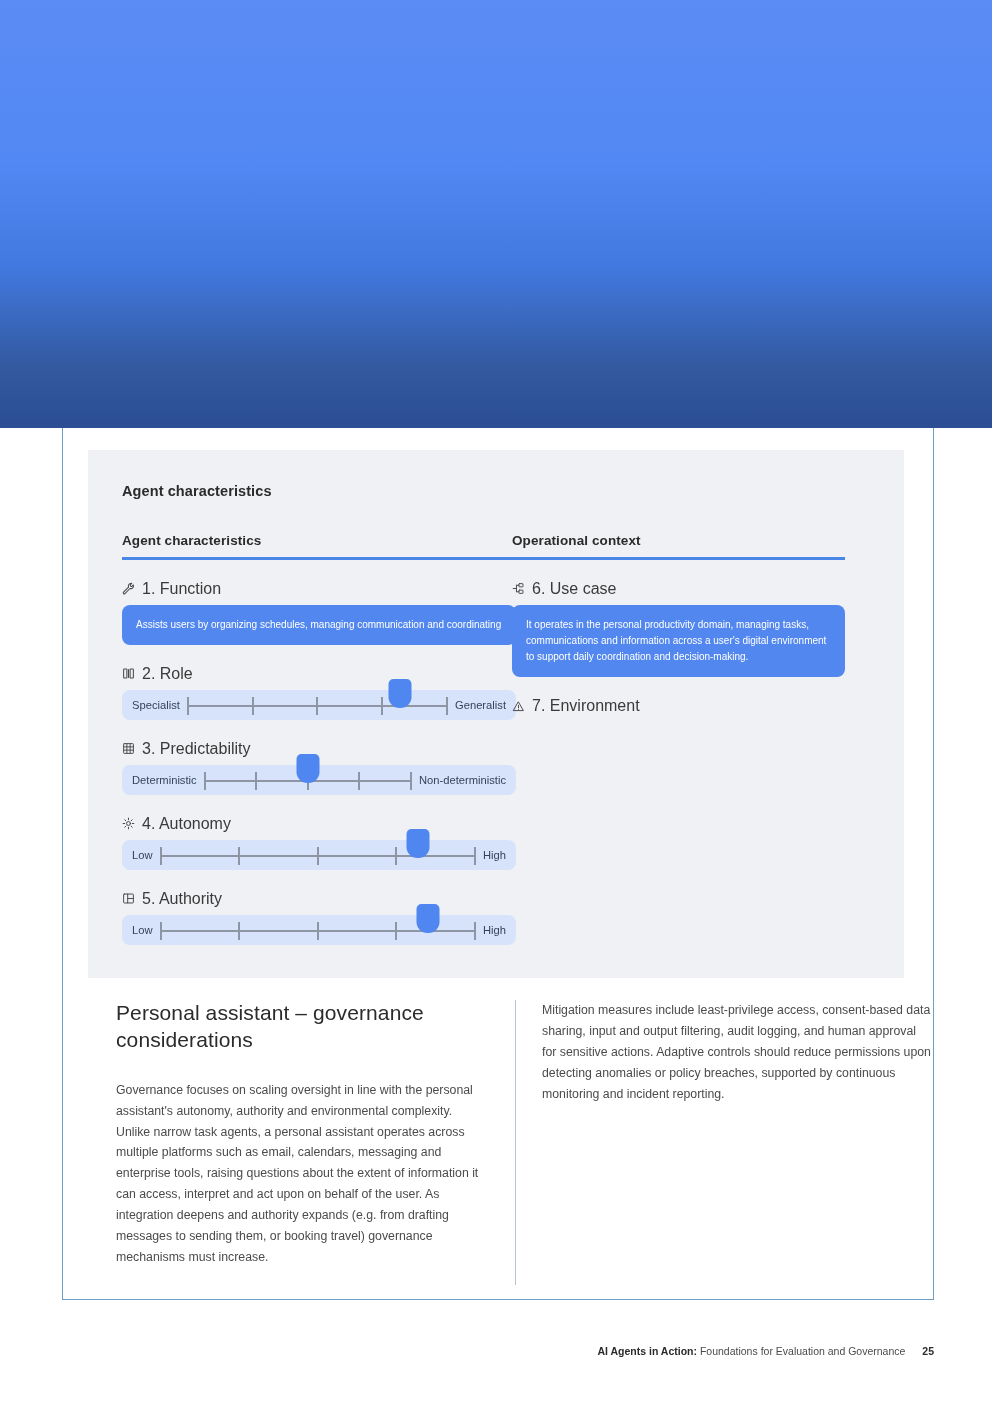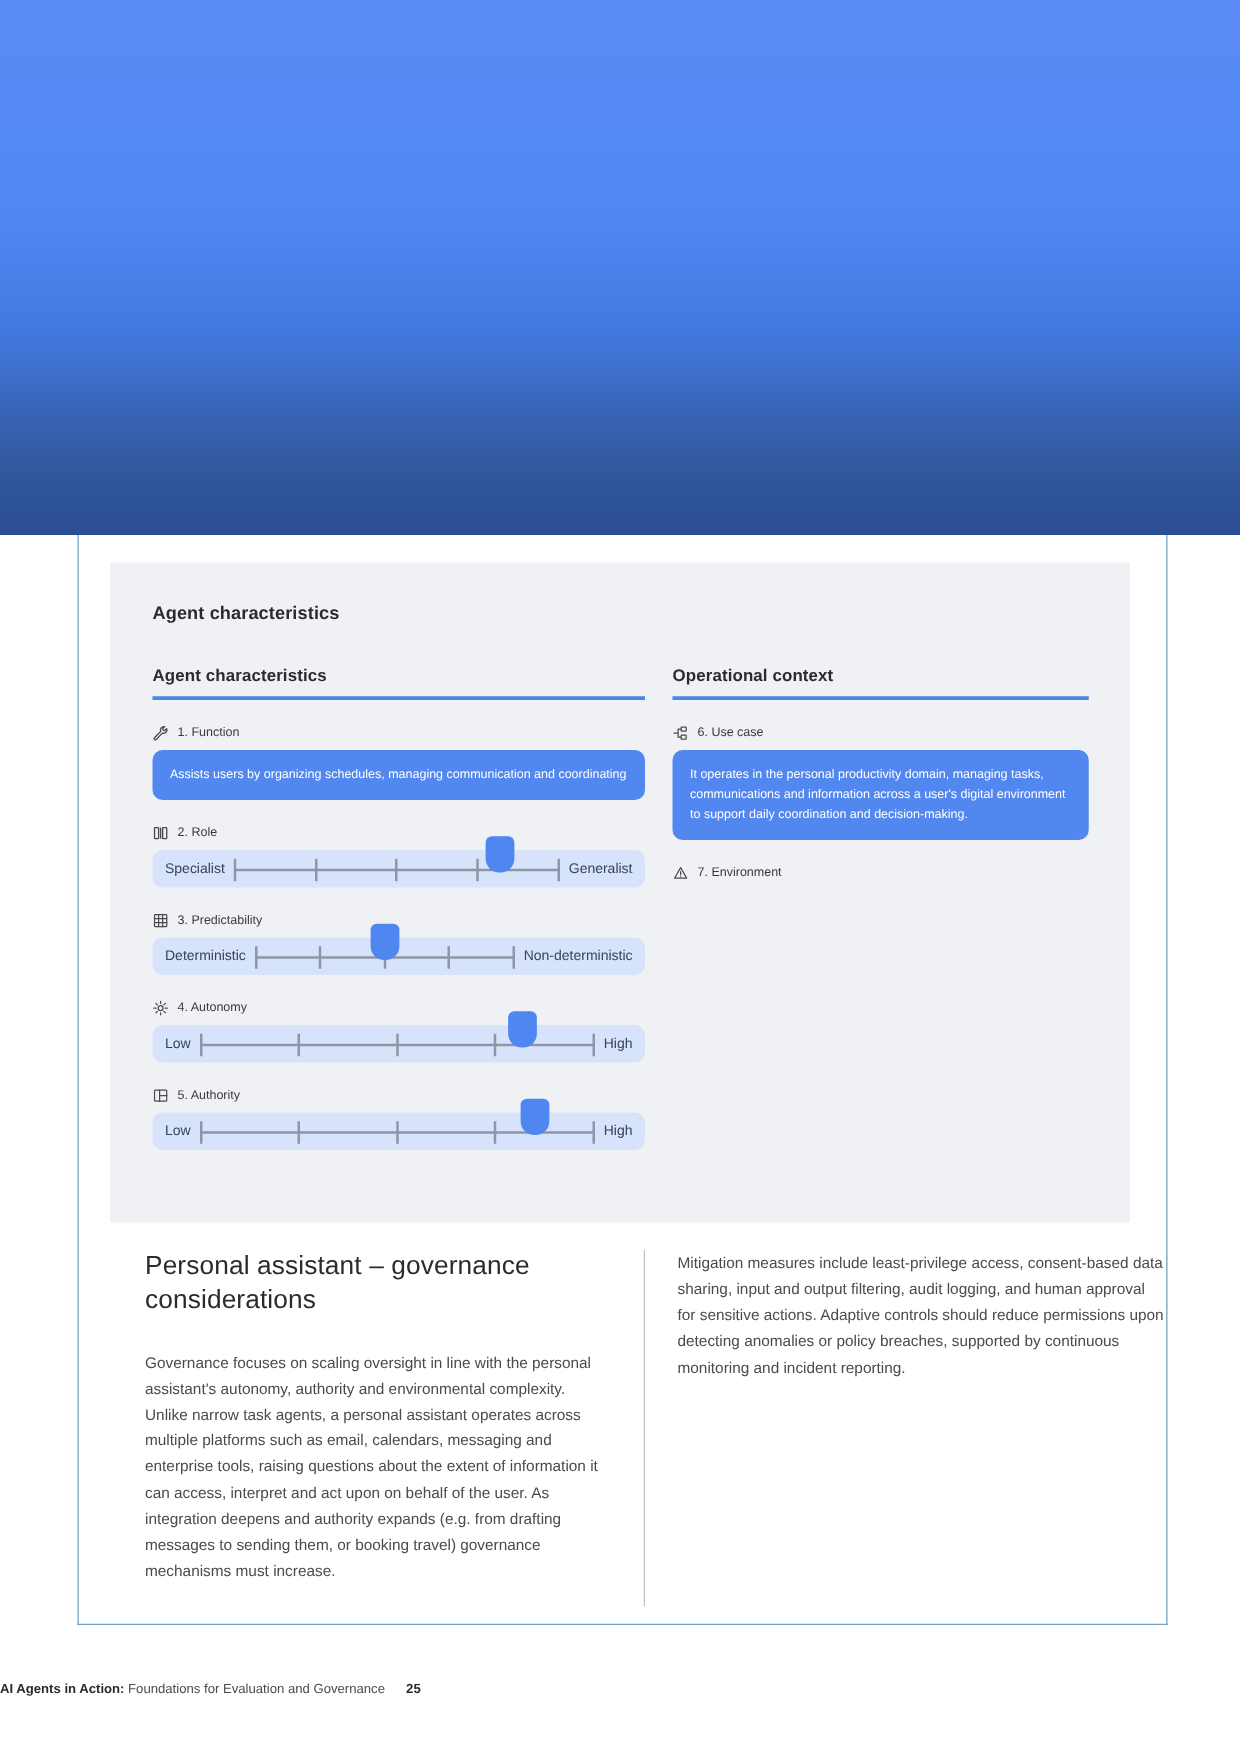--- a/index.html
+++ b/index.html
@@ -33,33 +33,33 @@
     background:#eff1f4;
   }
   .panel-title{
     position:absolute;left:122px;top:483px;
     font-size:14.5px;font-weight:700;color:#2b2b2b;letter-spacing:.1px;
   }
 
   
   .col{position:absolute;}
   .col-left{left:122px;top:533px;width:394px;}
-  .col-right{left:538px;top:533px;width:333px;}
+  .col-right{left:512px;top:533px;width:333px;}
 
   .col-head{
     font-size:13.5px;font-weight:700;color:#2b2b2b;
     padding-bottom:9px;letter-spacing:.1px;
   }
   .col-rule{height:2.5px;background:#4886e8;width:100%;}
 
   
   .dim{margin-top:20px;}
   .dim-label{
     display:flex;align-items:center;gap:7px;
-    font-size:10px;color:#3a3a3a;margin-bottom:7px;
+    font-size:16px;color:#3a3a3a;margin-bottom:7px;
   }
   .dim-label .ico{
     width:13px;height:13px;flex:0 0 13px;
     display:block;color:#4a4a4a;
   }
   .dim-label .ico svg{display:block;width:13px;height:13px;}
 
   
   .card{
     background:#5287ef;color:#ffffff;border-radius:8px;
@@ -109,21 +109,21 @@
     margin:0 0 26px 0;letter-spacing:.1px;
   }
   .gov-p{
     font-size:12.3px;line-height:1.70;color:#4b4b4b;margin:0 0 17px 0;
   }
   .gov-right .gov-p{margin-bottom:19px;}
 
   
   .footer{
     position:absolute;left:0;top:1345px;width:992px;
-    padding-right:58px;box-sizing:border-box;
+    text-align:right;padding-right:58px;box-sizing:border-box;
     font-size:10.5px;color:#4b4b4b;
   }
   .footer b{font-weight:700;color:#2b2b2b;}
   .footer .pg{margin-left:14px;font-weight:700;color:#2b2b2b;}
 </style>
 </head>
 <body>
 
 <div class="banner"></div>
 

